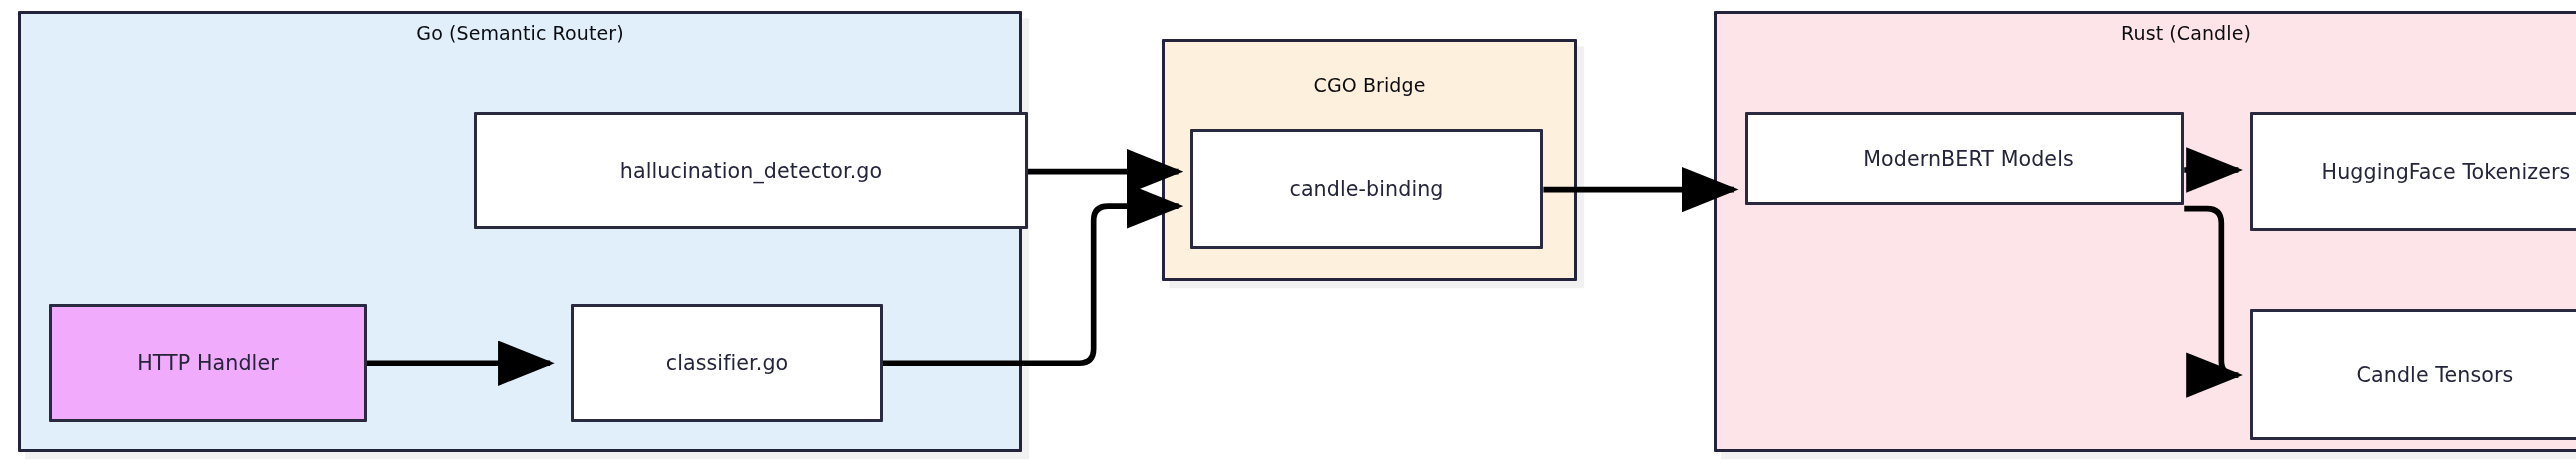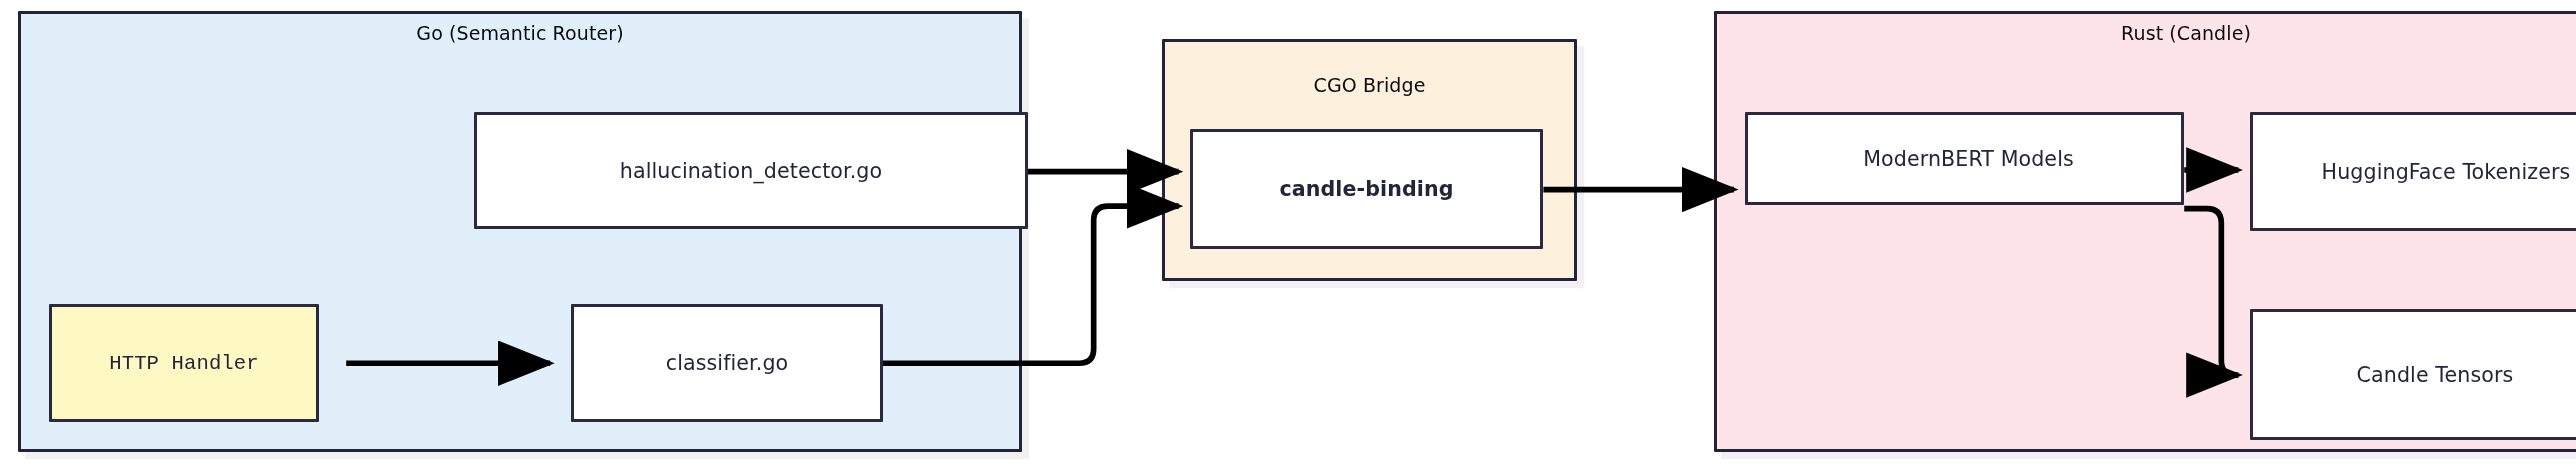--- a/index.html
+++ b/index.html
@@ -106,25 +106,25 @@
 
     <path d="M 2996 368 L 3366 368" fill="none" stroke="#000000" stroke-width="11" marker-end="url(#arrowhead)"></path>
 
     <path d="M 4240 330 L 4345 330" fill="none" stroke="#000000" stroke-width="11" marker-end="url(#arrowhead)"></path>
 
     <path d="M 4240 405 L 4284 405 Q 4312 405 4312 433 L 4312 700 Q 4312 728 4340 728 L 4345 728" fill="none" stroke="#000000" stroke-width="11" stroke-linecap="butt" stroke-linejoin="round" marker-end="url(#arrowhead)"></path>
   </svg>
 
   <div class="node" id="node-hallucination" style="left: 438px; top: 112px; width: 554px; height: 117px; border-color: rgb(41, 41, 63); background: rgb(255, 255, 255); color: rgb(36, 36, 59); margin-left: 36px;">hallucination_detector.go</div>
 
-  <div class="node" id="node-http" style="left: 49px; top: 304px; width: 270px; height: 118px; border-color: rgb(41, 41, 63); background: #fef9c3; color: rgb(36, 36, 59); font-family: Liberation Mono, monospace;">HTTP Handler</div>
+  <div class="node" id="node-http" style="left: 49px; top: 304px; width: 318px; height: 118px; border-color: rgb(41, 41, 63); background: #f0abfc; color: rgb(36, 36, 59);">HTTP Handler</div>
 
   <div class="node" id="node-classifier" style="left: 562px; top: 304px; width: 312px; height: 118px; border-color: rgb(41, 41, 63); background: rgb(255, 255, 255); color: rgb(36, 36, 59); margin-left: 9px;">classifier.go</div>
 
-  <div class="node" id="node-binding" style="left: 1190px; top: 129px; width: 353px; height: 120px; border-color: rgb(41, 41, 63); background: rgb(255, 255, 255); color: rgb(36, 36, 59); font-weight: bold;">candle-binding</div>
+  <div class="node" id="node-binding" style="left: 1190px; top: 129px; width: 353px; height: 120px; border-color: rgb(41, 41, 63); background: rgb(255, 255, 255); color: rgb(36, 36, 59);">candle-binding</div>
 
   <div class="node" id="node-modernbert" style="left: 1745px; top: 112px; width: 439px; height: 93px; border-color: rgb(41, 41, 63); background: rgb(255, 255, 255); color: rgb(36, 36, 59); padding-left: 8px;">ModernBERT Models</div>
 
   <div class="node" id="node-tokenizers" style="left: 2250px; top: 112px; width: 392px; height: 119px; border-color: rgb(41, 41, 63); background: rgb(255, 255, 255); color: rgb(36, 36, 59);">HuggingFace Tokenizers</div>
 
   <div class="node" id="node-tensors" style="left: 2250px; top: 309px; width: 370px; height: 131px; border-color: rgb(41, 41, 63); background: rgb(255, 255, 255); color: rgb(36, 36, 59);">Candle Tensors</div>
 
 </div>
 
 

